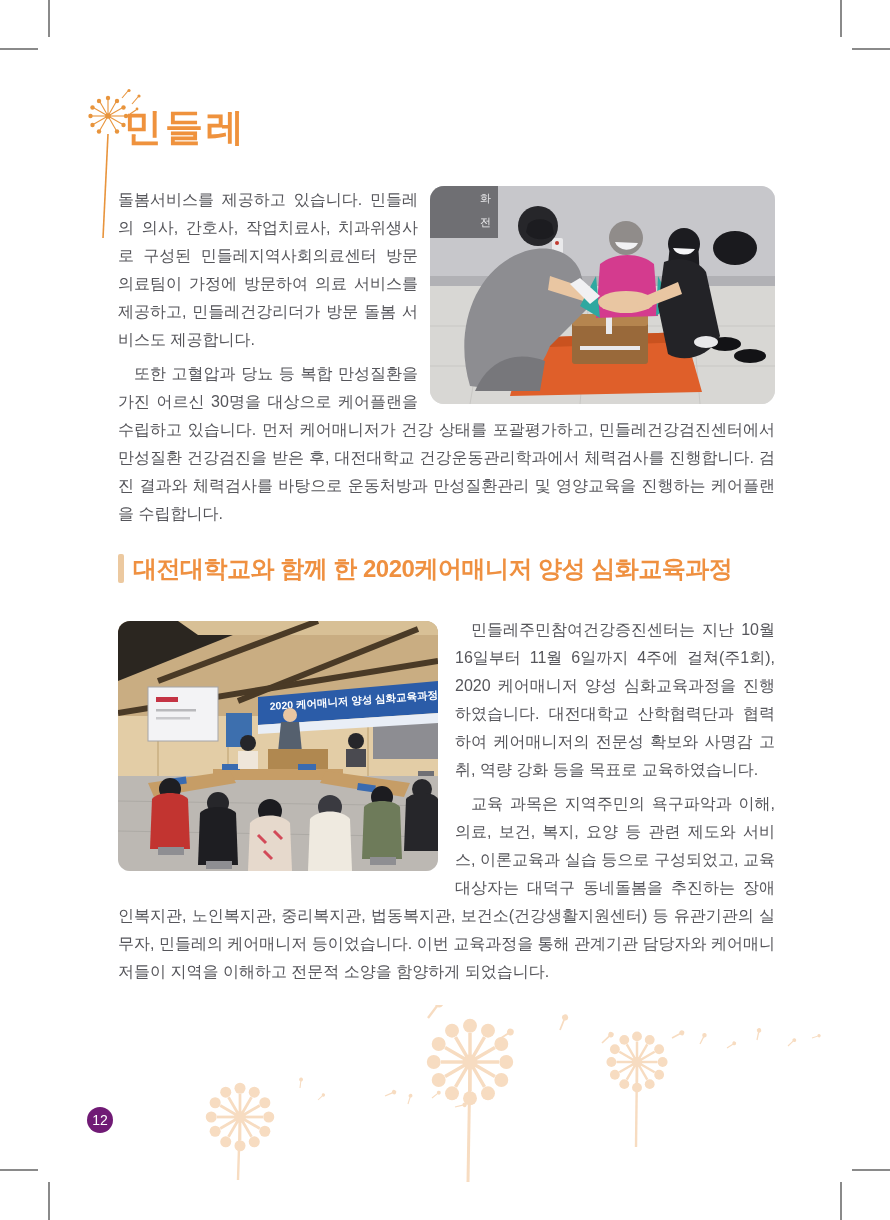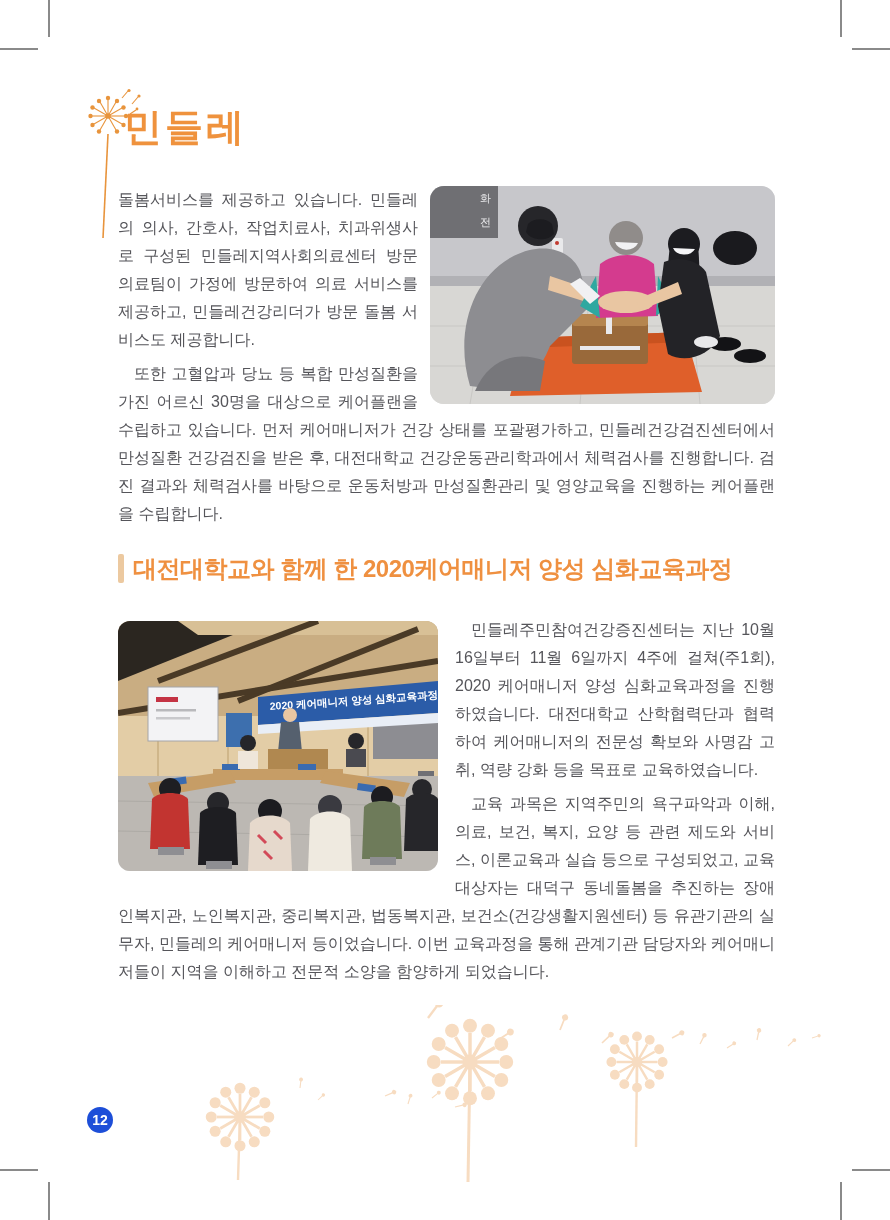--- a/index.html
+++ b/index.html
@@ -41,22 +41,22 @@
   .heading { clear:both; display:flex; align-items:flex-end; margin:26px 0 14px 0; }
   .heading-bar { width:6px; height:29px; background:#ecc9a0; border-radius:2px; margin-right:9px; flex:none; }
   .heading-text { font-size:24px; font-weight:800; color:#ef9040; letter-spacing:-0.5px; white-space:nowrap; }
 
   .article2::after { content:""; display:block; clear:both; }
 
   .deco { position:absolute; left:40px; top:1005px; width:810px; height:212px; pointer-events:none; }
 
   .page-num {
     position:absolute; left:87px; top:1107px; width:26px; height:26px;
-    border-radius:50%; background:#1d4ed8; color:#fff;
-    font-size:14px; font-weight:700;
+    border-radius:50%; background:#701a75; color:#fff;
+    font-size:14px; font-weight:400;
     display:flex; align-items:center; justify-content:center;
   }
 </style>
 </head>
 <body>
 
 <div class="crop tl-v"></div>
 <div class="crop tl-h"></div>
 <div class="crop tr-v"></div>
 <div class="crop tr-h"></div>

